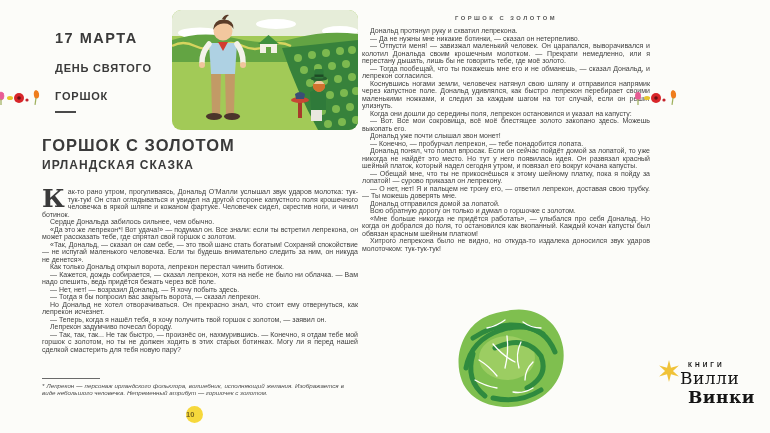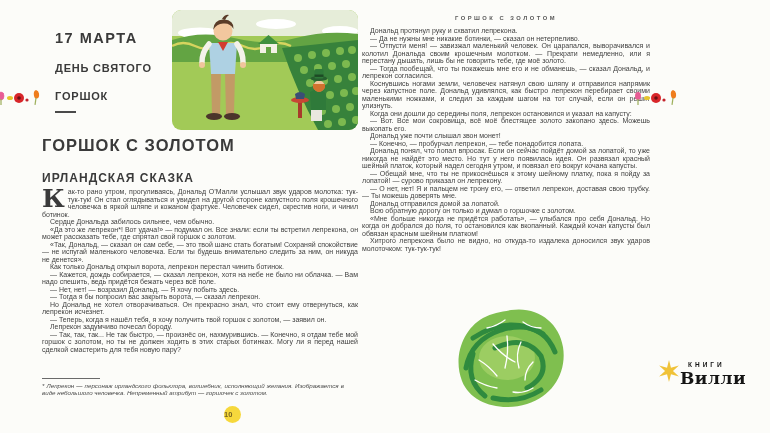--- a/index.html
+++ b/index.html
@@ -19,59 +19,59 @@
   .date-line2,.date-line3{font-size:11px;font-weight:700;letter-spacing:0.8px;margin-top:16px;}
   .date-rule{width:21px;height:2px;background:#4a4a4a;margin-top:9px;}
 
   .illustration{position:absolute;left:172px;top:10px;width:186px;height:120px;}
 
   .flowers-left{position:absolute;left:-7px;top:86px;width:52px;height:24px;}
   .flowers-right{position:absolute;left:245px;top:86px;width:52px;height:24px;} 
 
   .story-title{position:absolute;left:42px;top:136px;color:#3a3a3a;}
   .story-title .t1{font-size:16.5px;font-weight:700;letter-spacing:1px;}
-  .story-title .t2{font-size:12px;font-weight:700;letter-spacing:1px;margin-top:16px;}
+  .story-title .t2{font-size:12px;font-weight:700;letter-spacing:1px;margin-top:3px;}
 
   .body-text{font-size:7px;line-height:7.5px;text-align:justify;color:#3f3f3f;}
   .body-text p{margin:0;text-indent:8px;}
   .body-left{position:absolute;left:42px;top:188px;width:316px;}
   .body-right{position:absolute;left:-23px;top:27px;width:288px;} 
   .first-para{text-indent:0 !important;}
   .dropcap{
     float:left;font-family:"DejaVu Serif", serif;font-weight:700;
     font-size:25px;line-height:21px;padding-right:3px;color:#3a3a3a;
   }
 
   .footnote{position:absolute;left:42px;top:378px;width:302px;}
   .footnote-rule{width:58px;height:1px;background:#6a6a6a;margin-bottom:3px;}
   .footnote-text{font-size:6.2px;line-height:7px;font-style:italic;color:#4a4a4a;text-align:justify;}
 
   .page-badge{
     position:absolute;left:186px;top:406px;width:17px;height:17px;border-radius:50%;
     background:#f6d83c;display:flex;align-items:center;
-    font-size:7.5px;font-weight:700;color:#7a661f;margin-left:38px;
+    font-size:7.5px;font-weight:700;color:#7a661f;
   }
 
   
   .running-head{
     position:absolute;left:-23px;top:15px;width:288px;text-align:center;
     font-size:5.8px;font-weight:700;letter-spacing:2.5px;color:#5a5a5a;
   }
 
   .cabbage{position:absolute;left:68px;top:306px;width:116px;height:104px;}
 
   .logo{position:absolute;left:273px;top:354px;width:110px;height:62px;}
   .logo-star{position:absolute;left:0;top:6px;width:22px;height:22px;}
   .logo-top{
     position:absolute;left:30px;top:7px;font-size:6.5px;font-weight:700;
     letter-spacing:3px;color:#151515;
   }
   .logo-name{
     position:absolute;left:22px;top:14px;font-family:"DejaVu Serif", serif;
-    font-weight:700;font-size:17px;color:#151515;letter-spacing:0.5px;
+    font-weight:400;font-size:17px;color:#151515;letter-spacing:0.5px;
   }
   .logo-name2{
     position:absolute;left:30px;top:33px;font-family:"DejaVu Serif", serif;
     font-weight:700;font-size:17px;color:#151515;letter-spacing:0.5px;
   }
 </style>
 </head>
 <body>
 
 <div class="page" id="page-left">
@@ -262,14 +262,15 @@
       <path d="M60 86 Q 70 88 80 82"></path>
     </g>
   </svg>
 
   <div class="logo">
     <svg class="logo-star" viewBox="0 0 20 20">
       <path d="M10 0 L11.8 7 L19 5 L13.6 10 L19 15 L11.8 13 L10 20 L8.2 13 L1 15 L6.4 10 L1 5 L8.2 7 Z" fill="#f0c238"></path>
     </svg>
     <div class="logo-top">КНИГИ</div>
     <div class="logo-name">Вилли</div>
+    <div class="logo-name2">Винки</div>
   </div>
 </div>
 
 </body></html>

